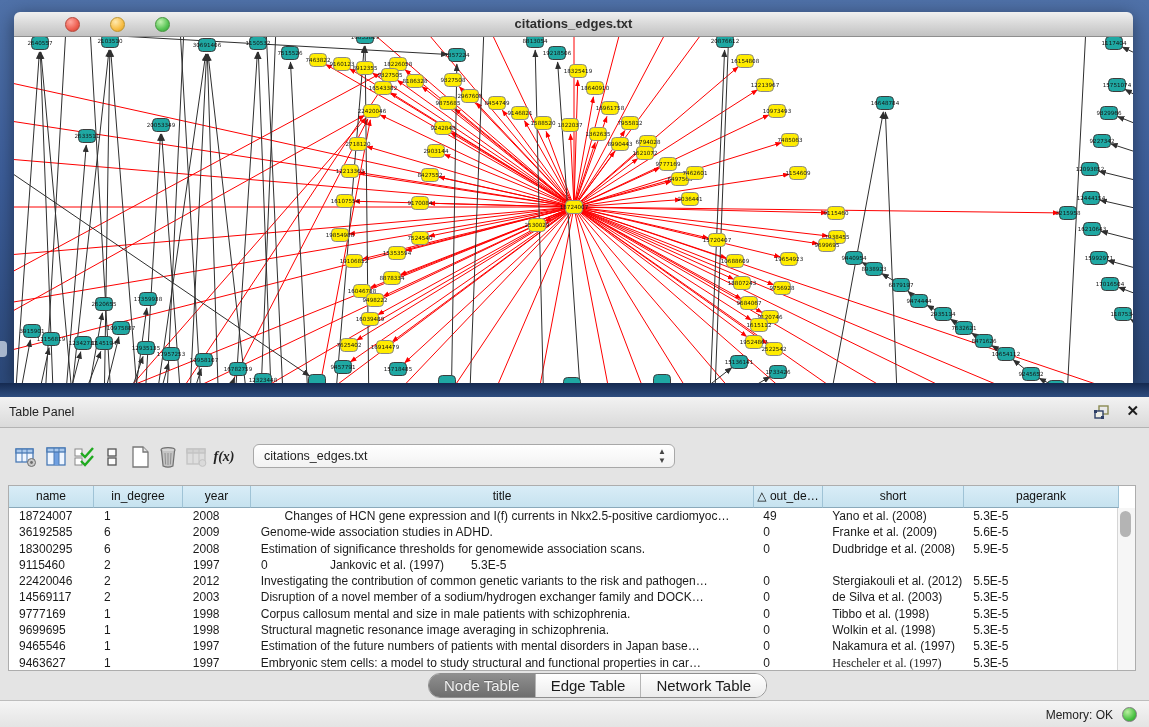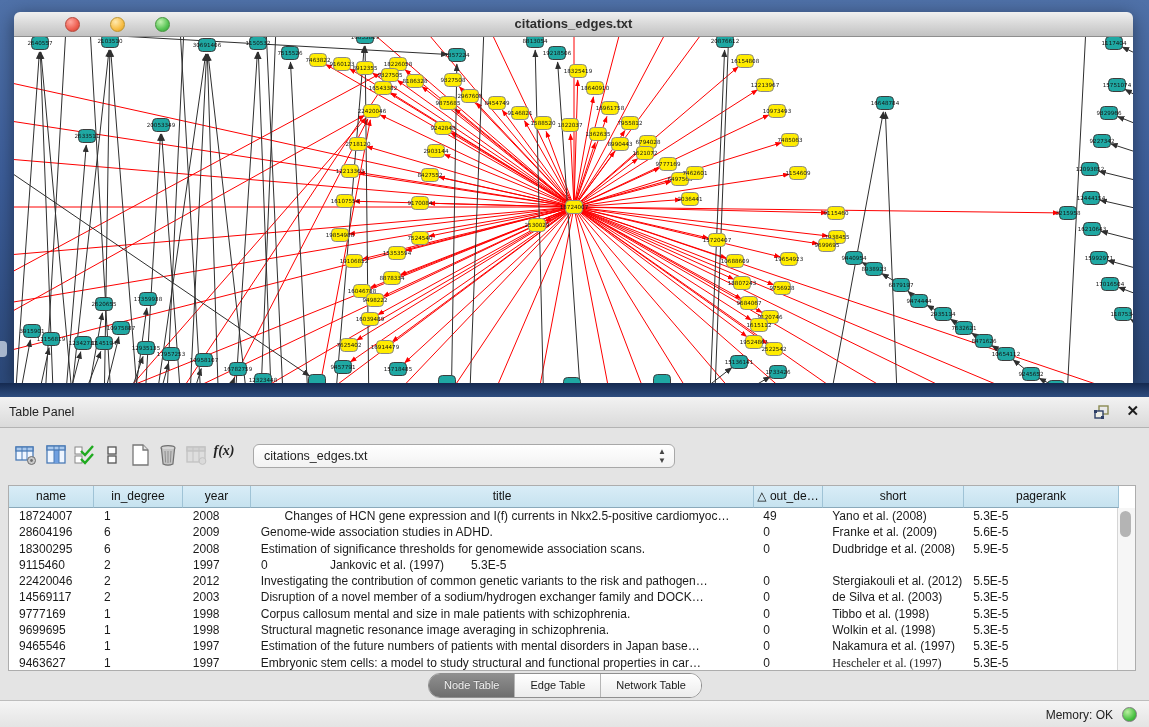--- a/index.html
+++ b/index.html
@@ -23,42 +23,42 @@
   .canvas{position:absolute;left:0;top:25px;width:1119px;height:346px;background:#ffffff;overflow:hidden;}
   .canvas svg{position:absolute;left:0;top:0;}
   
   .table-panel{position:absolute;left:0;top:397px;width:1149px;height:303px;background:#e4e4e4;}
   .tp-header{position:absolute;left:0;top:0;width:100%;height:30px;
     background:linear-gradient(180deg,#f2f2f2,#dadada);border-bottom:1px solid #b3b3b3;}
   .tp-title{position:absolute;left:9px;top:8px;font-size:12.5px;color:#222;}
   .tp-float{position:absolute;right:38px;top:7px;width:18px;height:16px;cursor:pointer;}
   .tp-close{position:absolute;right:10px;top:5px;font-size:15px;font-weight:700;color:#1c1c1c;cursor:pointer;}
   .tp-toolbar{position:absolute;left:0;top:42px;width:100%;height:38px;}
-  .tbtn{position:absolute;top:4px;width:28px;height:28px;display:flex;align-items:flex-start;justify-content:center;cursor:pointer;}
+  .tbtn{position:absolute;top:4px;width:28px;height:28px;display:flex;align-items:center;justify-content:center;cursor:pointer;}
   .fx{font-family:"Liberation Serif",serif;font-style:italic;font-weight:700;font-size:14px;color:#222;}
   .tselect{position:absolute;left:253px;top:5px;width:422px;height:24px;background:linear-gradient(180deg,#ffffff,#f2f2f2);
     border:1px solid #a8a8a8;border-radius:6px;box-sizing:border-box;cursor:pointer;}
   .tselect .val{position:absolute;left:10px;top:4px;font-size:12.5px;color:#1d1d1d;}
   .tselect .spin{position:absolute;right:8px;top:2px;font-size:8px;color:#444;line-height:9px;text-align:center;}
   
   .tp-table{position:absolute;left:8px;top:88px;width:1128px;height:186px;background:#fff;border:1px solid #adadad;box-sizing:border-box;}
   .thead{position:absolute;left:0;top:0;height:22px;display:flex;}
   .th{box-sizing:border-box;height:22px;line-height:21px;text-align:center;font-size:12px;color:#111;
     background:linear-gradient(180deg,#d9edf7,#c6e2ef);border-right:1px solid #9fc3d6;border-bottom:1px solid #8aa9ba;
     overflow:hidden;white-space:nowrap;cursor:pointer;}
   .rows{position:absolute;left:0;top:22px;right:17px;bottom:0;overflow:hidden;}
   .tr{display:flex;height:16.3px;line-height:16.3px;cursor:default;}
   .td{box-sizing:border-box;padding-left:10px;font-size:12px;color:#1a1a1a;overflow:hidden;white-space:nowrap;}
   .vscroll{position:absolute;right:0;top:22px;bottom:0;width:17px;background:#f6f6f6;border-left:1px solid #d5d5d5;}
   .vthumb{position:absolute;left:2px;top:3px;width:11px;height:26px;border-radius:6px;background:#b4b4b4;}
   
   .tp-tabs{position:absolute;left:0;top:274px;width:100%;height:29px;}
   .seg{position:absolute;left:428px;top:2px;height:23px;display:flex;border:1px solid #8f8f8f;border-radius:12px;overflow:hidden;
     background:#fff;box-shadow:inset 0 1px 0 rgba(255,255,255,.7);}
-  .seg .tab{padding:0 15px;line-height:23px;font-size:11px;color:#1b1b1b;background:linear-gradient(180deg,#ffffff,#ececec);
+  .seg .tab{padding:0 15px;line-height:23px;font-size:15px;color:#1b1b1b;background:linear-gradient(180deg,#ffffff,#ececec);
     border-right:1px solid #b5b5b5;cursor:pointer;white-space:nowrap;}
   .seg .tab:last-child{border-right:none;}
   .seg .tab.sel{background:linear-gradient(180deg,#8f8f8f,#6e6e6e);color:#efefef;text-shadow:0 -1px 0 rgba(0,0,0,.25);}
   
   .statusbar{position:absolute;left:0;top:700px;width:1149px;height:27px;
     background:linear-gradient(180deg,#f5f5f5,#e3e3e3);border-top:1px solid #bdbdbd;}
   .mem{position:absolute;right:36px;top:7px;font-size:12px;color:#222;}
   .memdot{position:absolute;right:12px;top:6px;width:15px;height:15px;border-radius:50%;
     background:radial-gradient(circle at 35% 30%,#b9f0a0,#43bf3e 65%,#2d9e2f);border:1px solid #7d7d7d;box-sizing:border-box;}
 </style>
@@ -826,21 +826,21 @@
           <div class="tr">
             <div class="td" style="width: 85px;">18724007</div>
             <div class="td" style="width: 89px;">1</div>
             <div class="td" style="width: 68px;">2008</div>
             <div class="td" style="width: 503px; text-align: center;">Changes of HCN gene expression and I(f) currents in Nkx2.5-positive cardiomyoc…</div>
             <div class="td" style="width: 69px;">49</div>
             <div class="td" style="width: 141px;">Yano et al. (2008)</div>
             <div class="td" style="width: 155px;">5.3E-5</div>
           </div>
           <div class="tr">
-            <div class="td" style="width: 85px;">28604196</div>
+            <div class="td" style="width: 85px;">36192585</div>
             <div class="td" style="width: 89px;">6</div>
             <div class="td" style="width: 68px;">2009</div>
             <div class="td" style="width: 503px;">Genome-wide association studies in ADHD.</div>
             <div class="td" style="width: 69px;">0</div>
             <div class="td" style="width: 141px;">Franke et al. (2009)</div>
             <div class="td" style="width: 155px;">5.6E-5</div>
           </div>
           <div class="tr">
             <div class="td" style="width: 85px;">18300295</div>
             <div class="td" style="width: 89px;">6</div>

